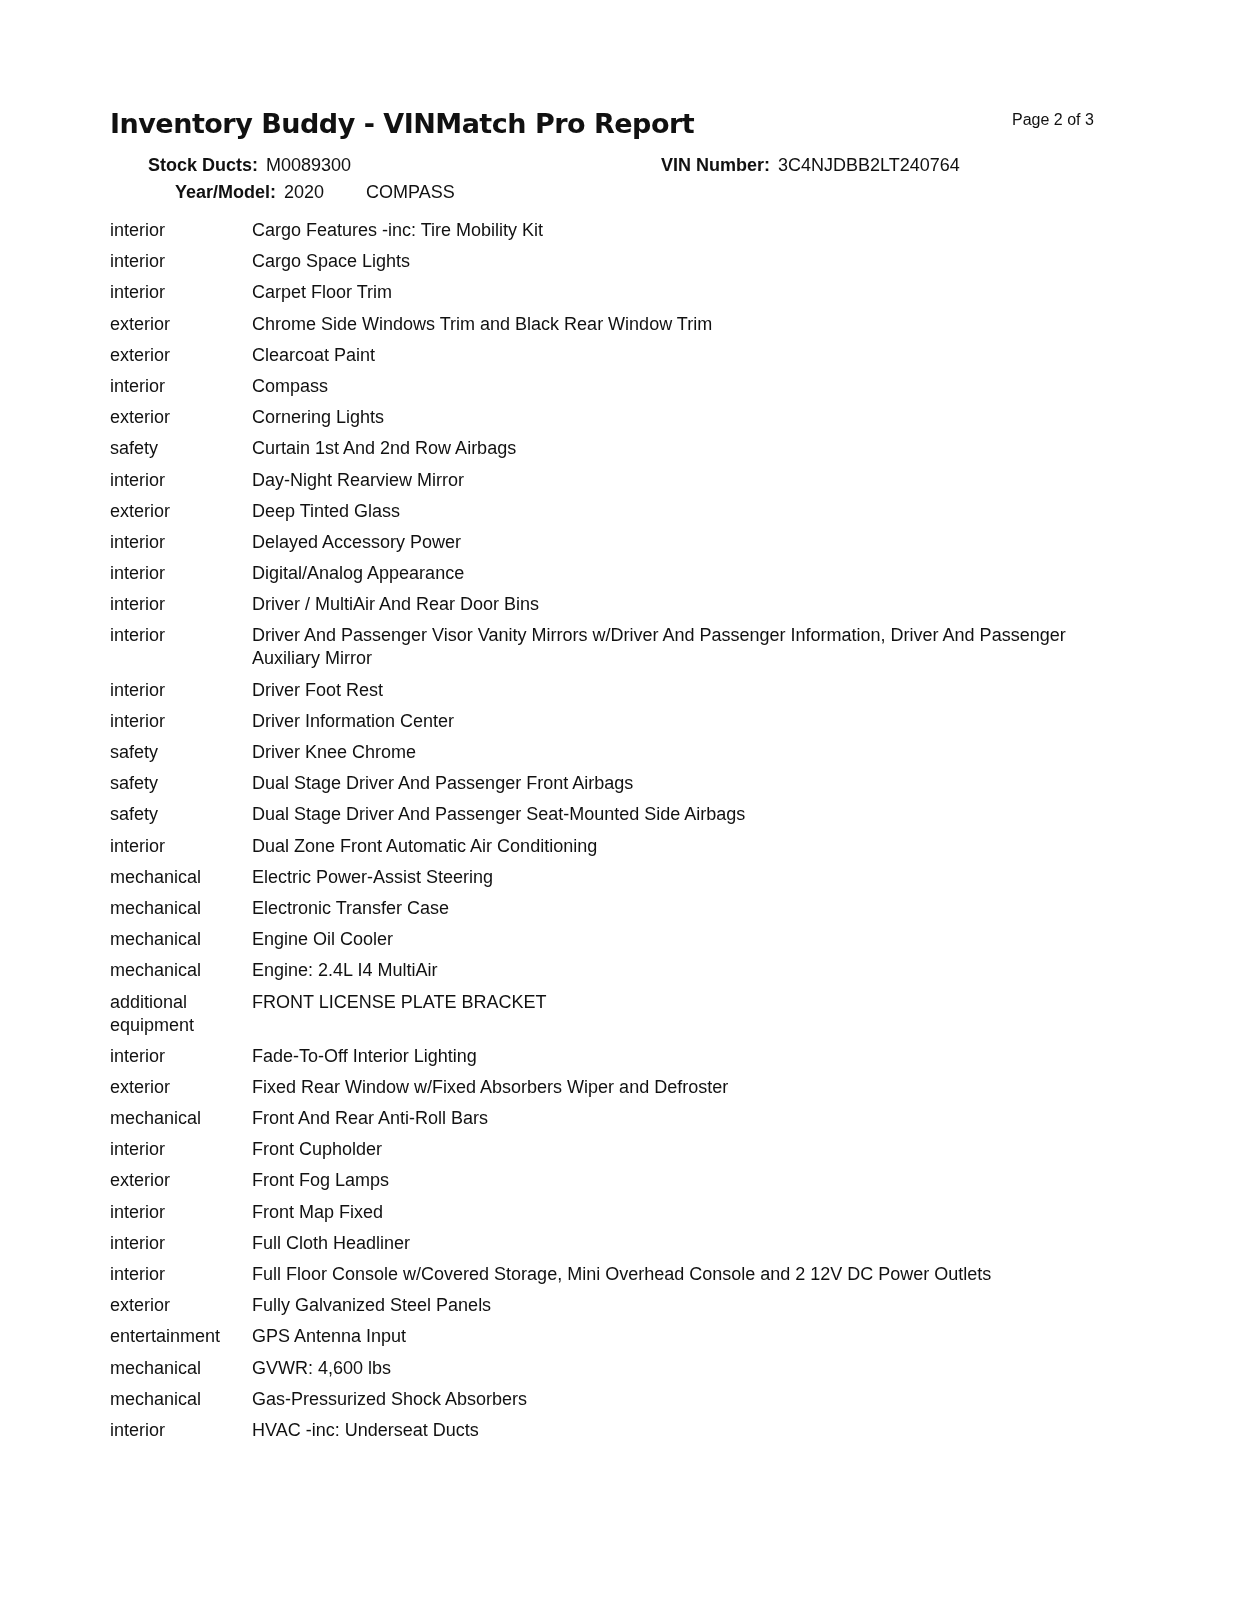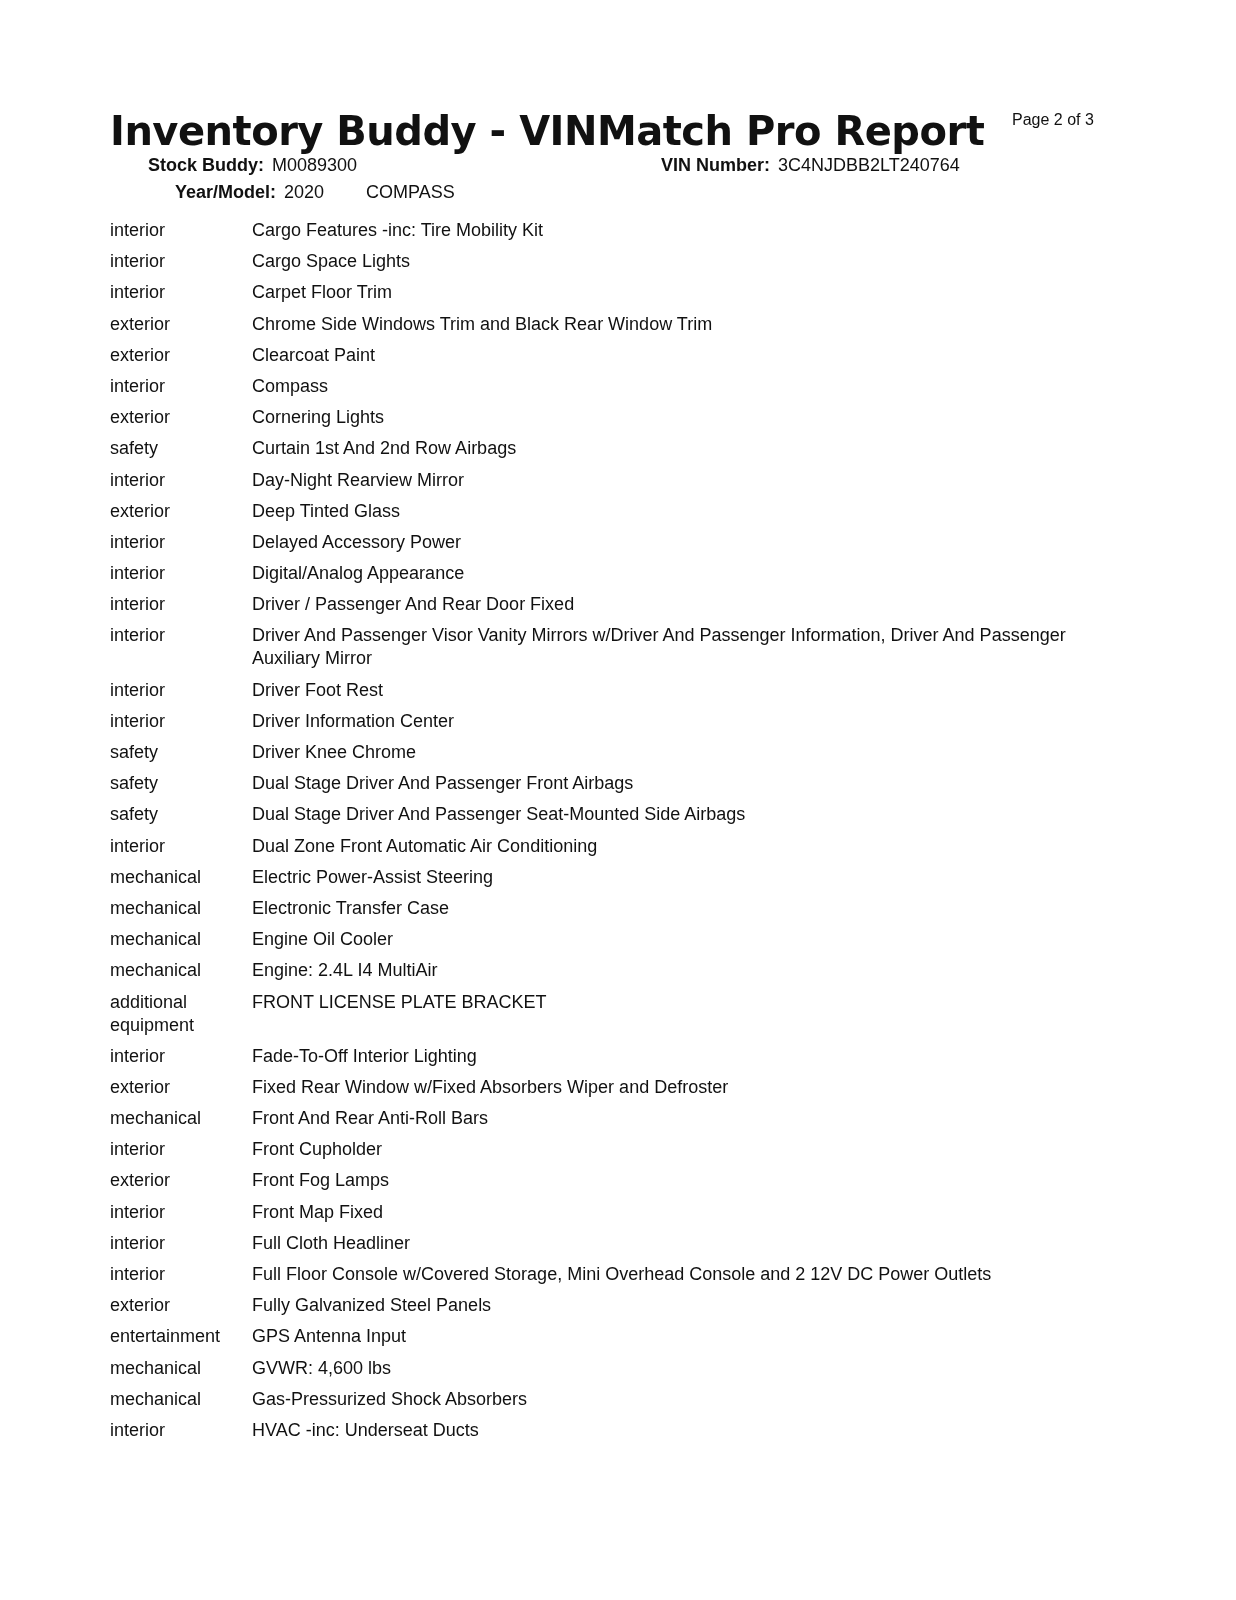--- a/index.html
+++ b/index.html
@@ -1,38 +1,38 @@
 <!DOCTYPE html>
 <html><head>
 <meta charset="utf-8">
 <style>
   html, body { margin: 0; padding: 0; background: #ffffff; }
   body { width: 1236px; height: 1600px; position: relative; font-family: "Liberation Sans", sans-serif; color: #111; }
-  .title { position: absolute; left: 110px; top: 108px; font-family: "DejaVu Sans", sans-serif; font-weight: bold; font-size: 40px; letter-spacing: -0.5px; color: #111; }
+  .title { position: absolute; left: 110px; top: 108px; font-family: "DejaVu Sans", sans-serif; font-weight: bold; font-size: 27px; letter-spacing: -0.5px; color: #111; }
   .page-num { position: absolute; left: 1012px; top: 111px; font-size: 16px; }
   .meta-row { position: absolute; font-size: 18px; white-space: nowrap; }
   .meta-label { font-weight: bold; font-family: "Liberation Sans", sans-serif; }
   .stock { left: 148px; top: 155px; }
   .vin { left: 613px; top: 155px; margin-left: 48px; }
   .ym { left: 175px; top: 182px; }
   .gap { display: inline-block; width: 8px; }
   .gap2 { display: inline-block; width: 42px; }
   .rows { position: absolute; left: 110px; top: 219px; width: 980px; }
   .row { display: flex; font-size: 18px; line-height: 23px; margin-bottom: 8.2px; }
   .cat { width: 142px; flex: none; }
   .feat { flex: 1; }
 </style>
 </head>
 <body>
 
 <div class="title">Inventory Buddy - VINMatch Pro Report</div>
 <div class="page-num">Page 2 of 3</div>
 
 <div class="meta-row stock">
-  <span class="meta-label">Stock Buddy:</span><span class="gap"></span><span>M0089300</span>
+  <span class="meta-label">Stock Ducts:</span><span class="gap"></span><span>M0089300</span>
 </div>
 <div class="meta-row vin">
   <span class="meta-label">VIN Number:</span><span class="gap"></span><span>3C4NJDBB2LT240764</span>
 </div>
 <div class="meta-row ym">
   <span class="meta-label">Year/Model:</span><span class="gap"></span><span>2020</span><span class="gap2"></span><span>COMPASS</span>
 </div>
 
 <div class="rows" id="rows">
     <div class="row">
@@ -78,21 +78,21 @@
     <div class="row">
       <div class="cat">interior</div>
       <div class="feat">Delayed Accessory Power</div>
     </div>
     <div class="row">
       <div class="cat">interior</div>
       <div class="feat">Digital/Analog Appearance</div>
     </div>
     <div class="row">
       <div class="cat">interior</div>
-      <div class="feat">Driver / Passenger And Rear Door Fixed</div>
+      <div class="feat">Driver / MultiAir And Rear Door Bins</div>
     </div>
     <div class="row">
       <div class="cat">interior</div>
       <div class="feat">Driver And Passenger Visor Vanity Mirrors w/Driver And Passenger Information, Driver And Passenger Auxiliary Mirror</div>
     </div>
     <div class="row">
       <div class="cat">interior</div>
       <div class="feat">Driver Foot Rest</div>
     </div>
     <div class="row">

